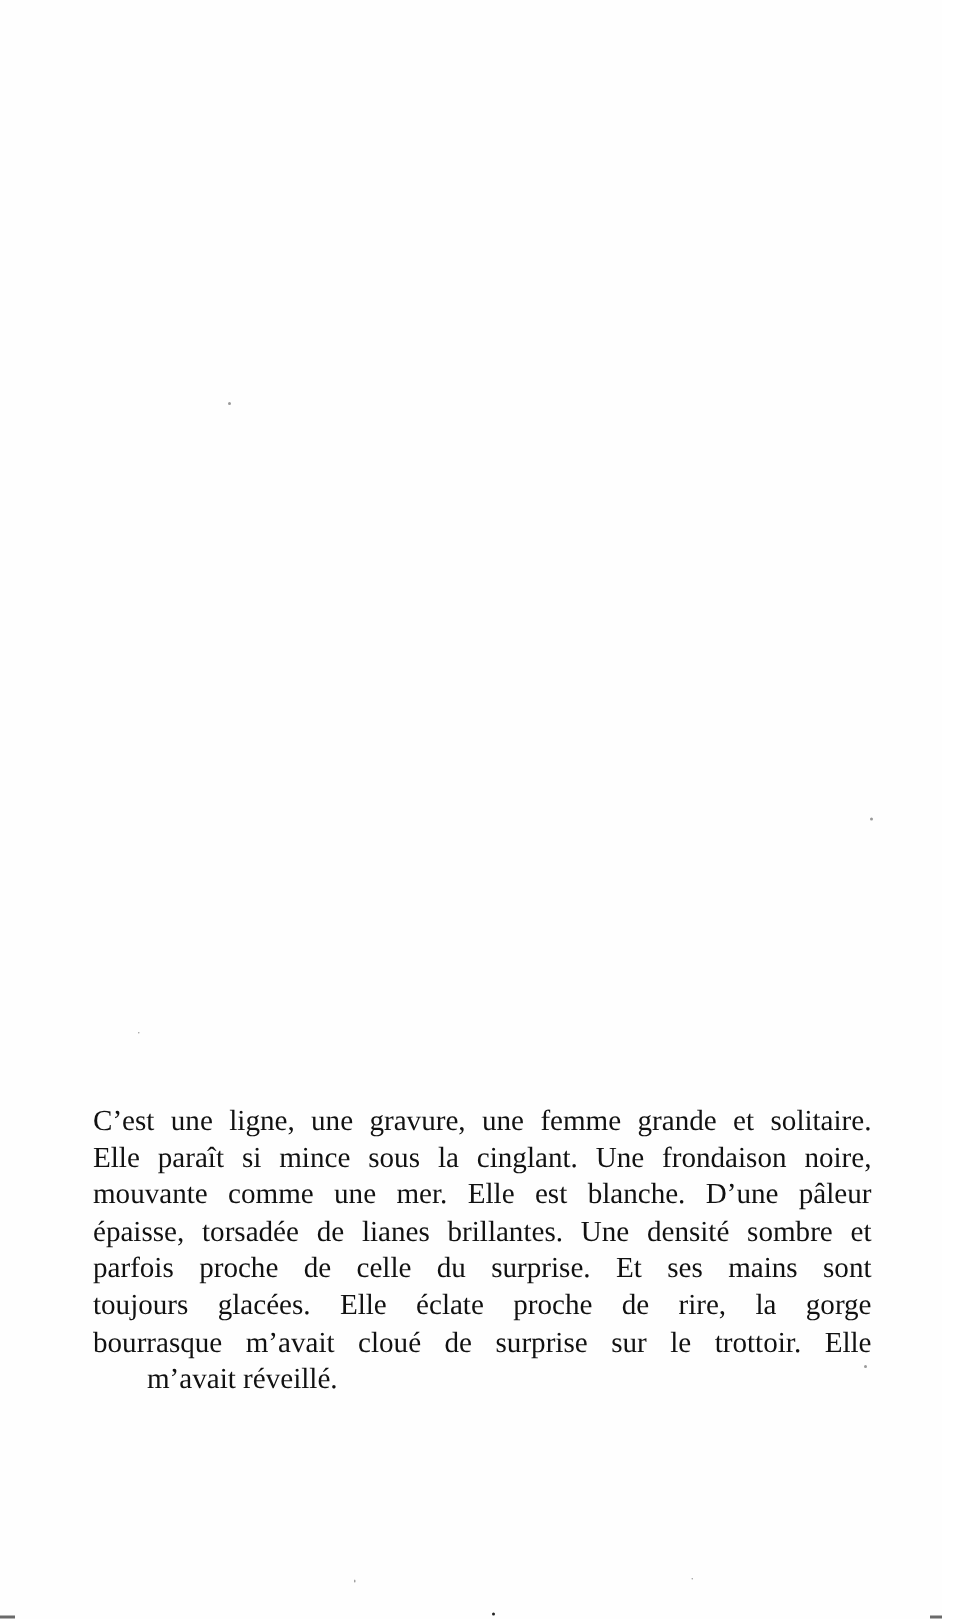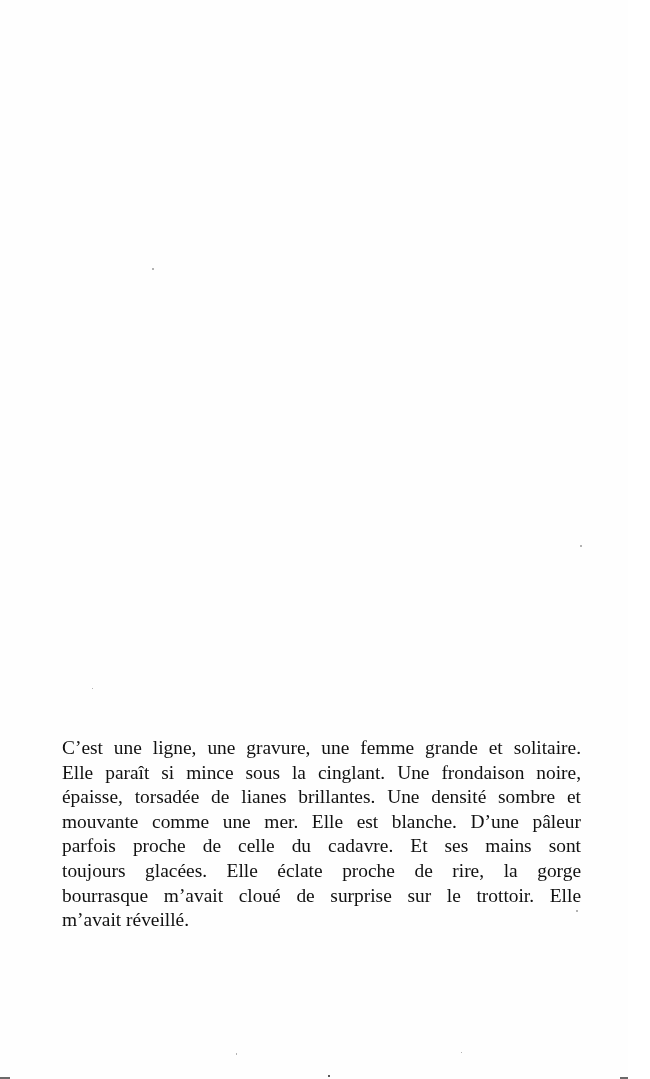--- a/index.html
+++ b/index.html
@@ -33,20 +33,21 @@
     .line {
       display: block;
       text-align: justify;
       text-align-last: justify;
       white-space: nowrap;
       height: 24.6px;
       overflow: visible;
     }
     .line.last {
       text-align-last: left;
+      margin-left: 36px;
     }
     .speck {
       position: absolute;
       background: #9a9a9a;
       border-radius: 50%;
     }
     .bottom-edge {
       position: absolute;
       bottom: 0;
       height: 2px;
@@ -54,23 +55,23 @@
     }
   </style>
 </head>
 <body>
 
 <div class="page">
 
   <div class="paragraph">
     <span class="line">C’est  une ligne, une gravure, une femme grande et solitaire.</span>
     <span class="line">Elle paraît si mince sous la cinglant. Une frondaison noire,</span>
+    <span class="line">mouvante comme une mer. Elle est blanche. D’une pâleur</span>
     <span class="line">épaisse, torsadée de lianes brillantes. Une densité sombre et</span>
-    <span class="line">mouvante comme une mer. Elle est blanche. D’une pâleur</span>
-    <span class="line">parfois proche de celle du cadavre. Et ses mains sont</span>
+    <span class="line">parfois proche de celle du surprise. Et ses mains sont</span>
     <span class="line">toujours glacées. Elle éclate proche de rire, la gorge</span>
     <span class="line">bourrasque m’avait cloué de surprise sur le trottoir. Elle</span>
     <span class="line last">m’avait réveillé.</span>
   </div>
 
   <div class="speck" style="left:152px;top:268px;width:2px;height:2px;"></div>
   <div class="speck" style="left:580px;top:545px;width:2px;height:2px;"></div>
   <div class="speck" style="left:92px;top:688px;width:1px;height:1px;"></div>
   <div class="speck" style="left:576px;top:910px;width:2px;height:2px;"></div>
   <div class="speck" style="left:236px;top:1053px;width:1px;height:2px;"></div>

